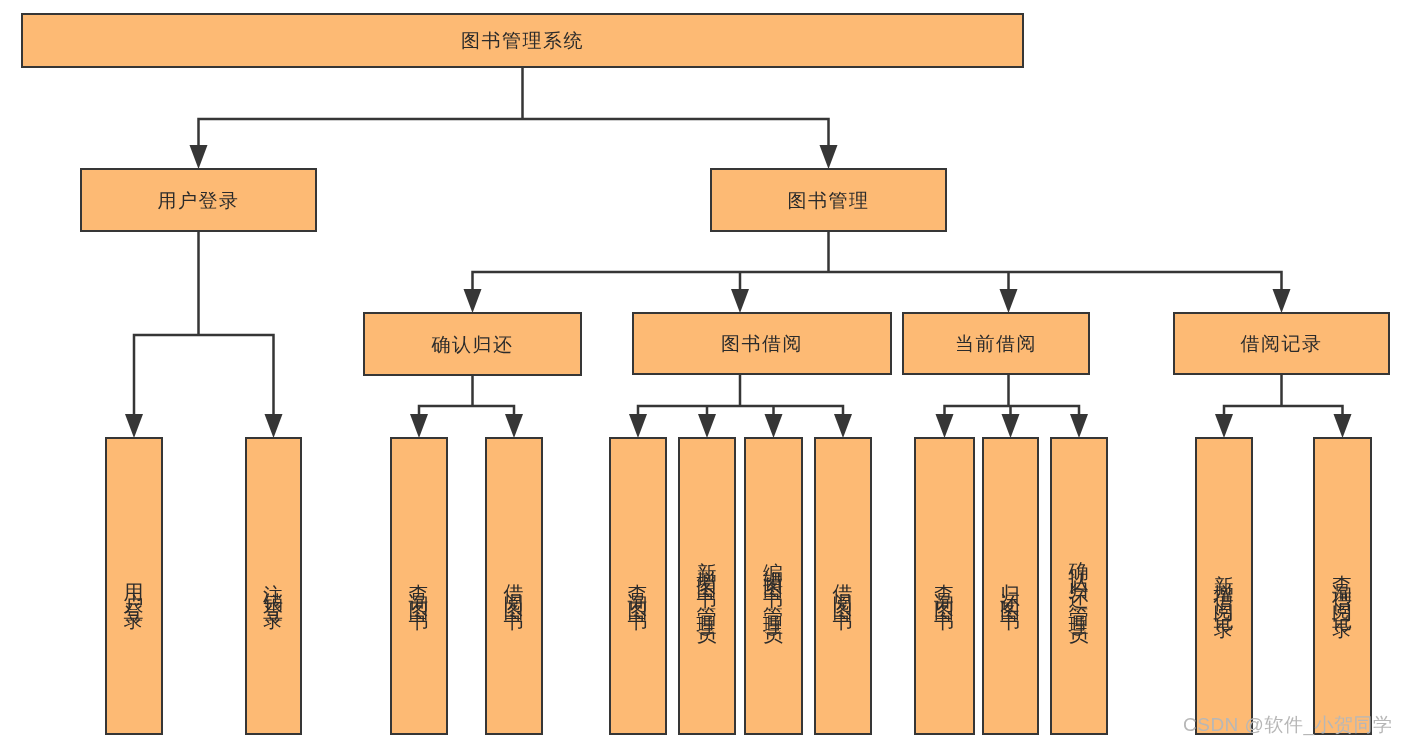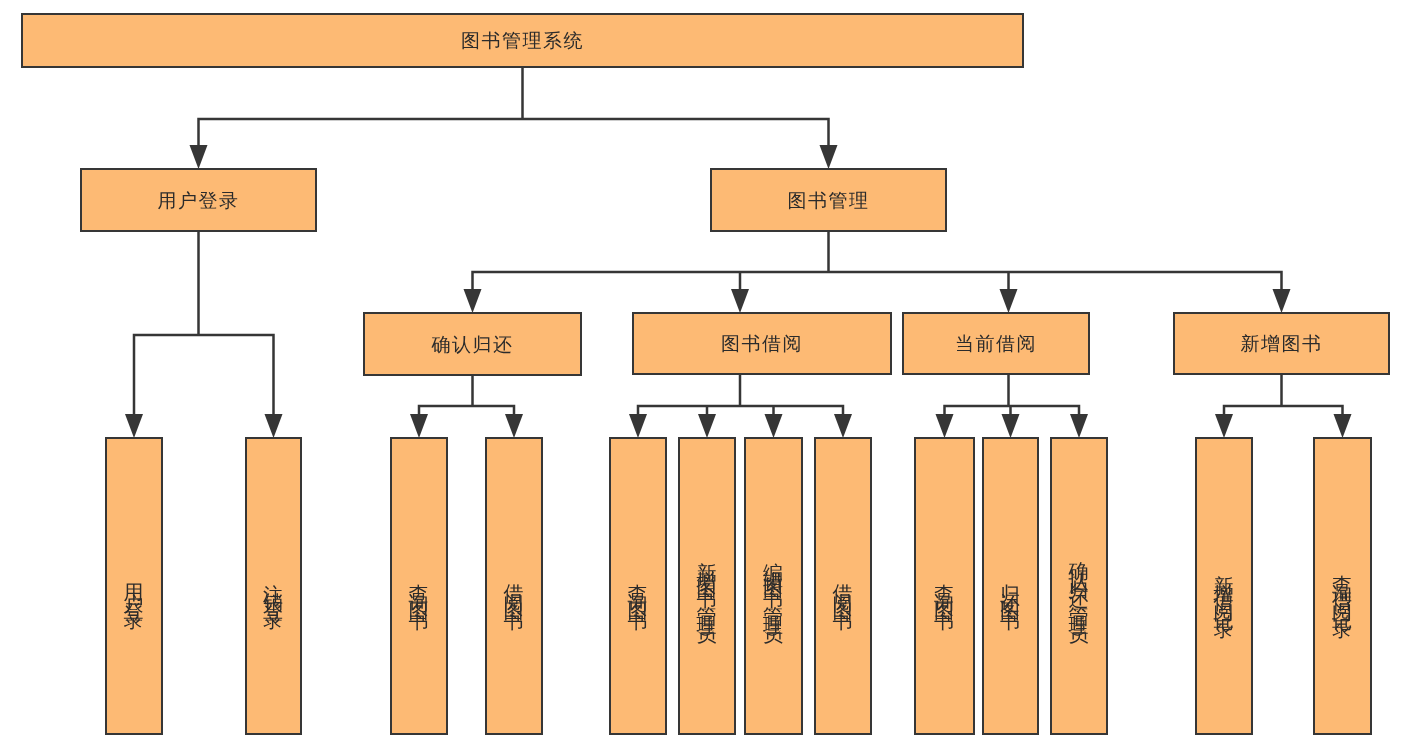--- a/index.html
+++ b/index.html
@@ -117,21 +117,21 @@
       <div class="node h" style="left: 363px; top: 312px; width: 219px; height: 64px; border-color: rgb(54, 54, 54); color: rgb(43, 43, 43);">
         <span class="label">确认归还</span>
       </div>
       <div class="node h" style="left: 632px; top: 312px; width: 260px; height: 63px; border-color: rgb(54, 54, 54); color: rgb(43, 43, 43);">
         <span class="label">图书借阅</span>
       </div>
       <div class="node h" style="left: 902px; top: 312px; width: 188px; height: 63px; border-color: rgb(54, 54, 54); color: rgb(43, 43, 43);">
         <span class="label">当前借阅</span>
       </div>
       <div class="node h" style="left: 1173px; top: 312px; width: 217px; height: 63px; border-color: rgb(54, 54, 54); color: rgb(43, 43, 43);">
-        <span class="label">新增图书</span>
+        <span class="label">借阅记录</span>
       </div>
       <div class="node v" style="left: 105px; top: 437px; width: 58px; height: 298px; border-color: rgb(54, 54, 54); color: rgb(43, 43, 43);">
         <span class="label">用户登录</span>
       </div>
       <div class="node v" style="left: 245px; top: 437px; width: 57px; height: 298px; border-color: rgb(54, 54, 54); color: rgb(43, 43, 43);">
         <span class="label">注销登录</span>
       </div>
       <div class="node v" style="left: 390px; top: 437px; width: 58px; height: 298px; border-color: rgb(54, 54, 54); color: rgb(43, 43, 43);">
         <span class="label">查询图书</span>
       </div>
@@ -159,13 +159,14 @@
       <div class="node v" style="left: 1050px; top: 437px; width: 58px; height: 298px; border-color: rgb(54, 54, 54); color: rgb(43, 43, 43);">
         <span class="label">确认归还（管理员）</span>
       </div>
       <div class="node v" style="left: 1195px; top: 437px; width: 58px; height: 298px; border-color: rgb(54, 54, 54); color: rgb(43, 43, 43);">
         <span class="label">新增借阅记录</span>
       </div>
       <div class="node v" style="left: 1313px; top: 437px; width: 59px; height: 298px; border-color: rgb(54, 54, 54); color: rgb(43, 43, 43);">
         <span class="label">查询借阅记录</span>
       </div>
     </div>
+  <div class="watermark" style="left: 1183px; top: 712px; color: rgb(183, 183, 183);">CSDN @软件_小贺同学</div>
 </div>
 
 </body></html>

